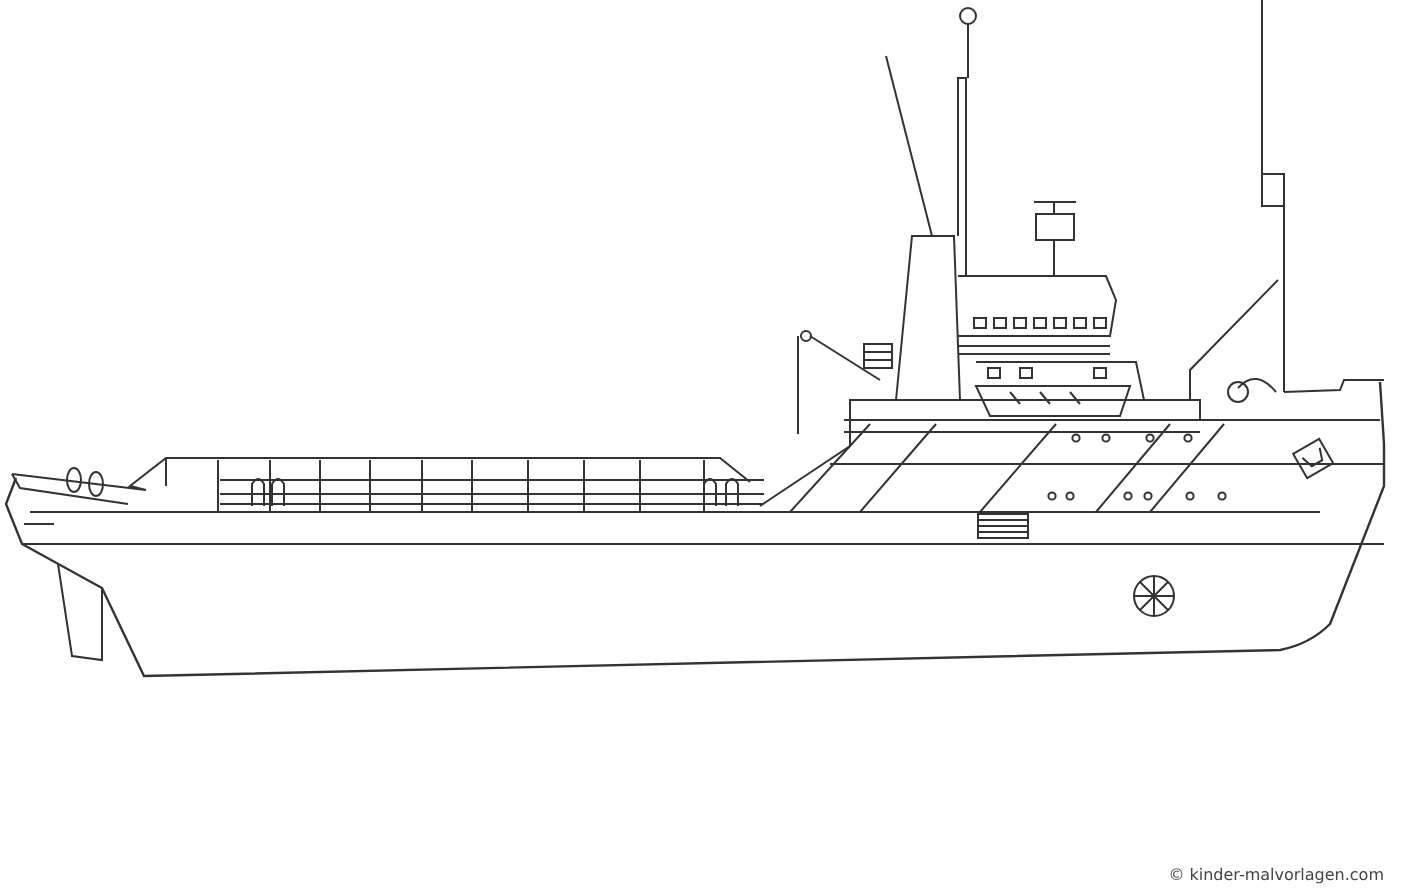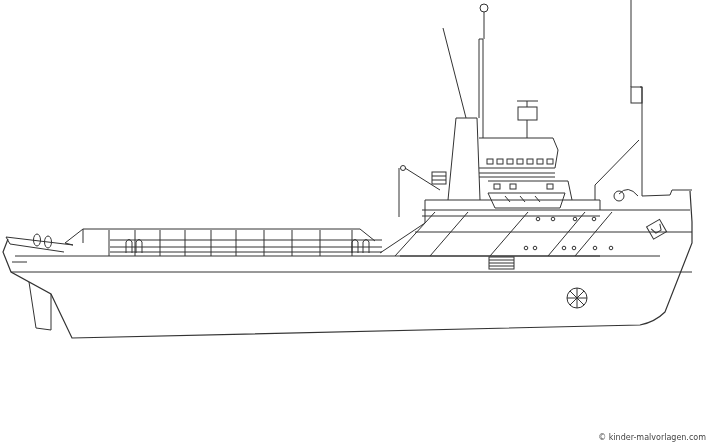--- a/index.html
+++ b/index.html
@@ -1,21 +1,21 @@
 <!DOCTYPE html>
 <html><head>
   <meta charset="utf-8">
   <style>
     html, body { margin: 0; padding: 0; background: #ffffff; }
     body { width: 712px; height: 445px; position: relative; overflow: hidden; }
     svg.ship { position: absolute; left: 0; top: 0; width: 712px; height: 445px; }
     .ln { stroke: #333; stroke-width: 1; fill: none; }
     .ln2 { stroke: #333; stroke-width: 1.2; fill: none; }
     .credit {
-      position: absolute; right: 6px; bottom: 3px;
+      position: absolute; right: 20px; bottom: 3px;
       font-family: "DejaVu Sans", sans-serif; font-size: 8px; color: #444;
     }
   </style>
 </head>
 <body>
 
 <svg class="ship" viewBox="0 0 712 445">
 
   <g>
     <path class="ln" d="M29,282 L36,328 L51,330 L51,294"></path>

